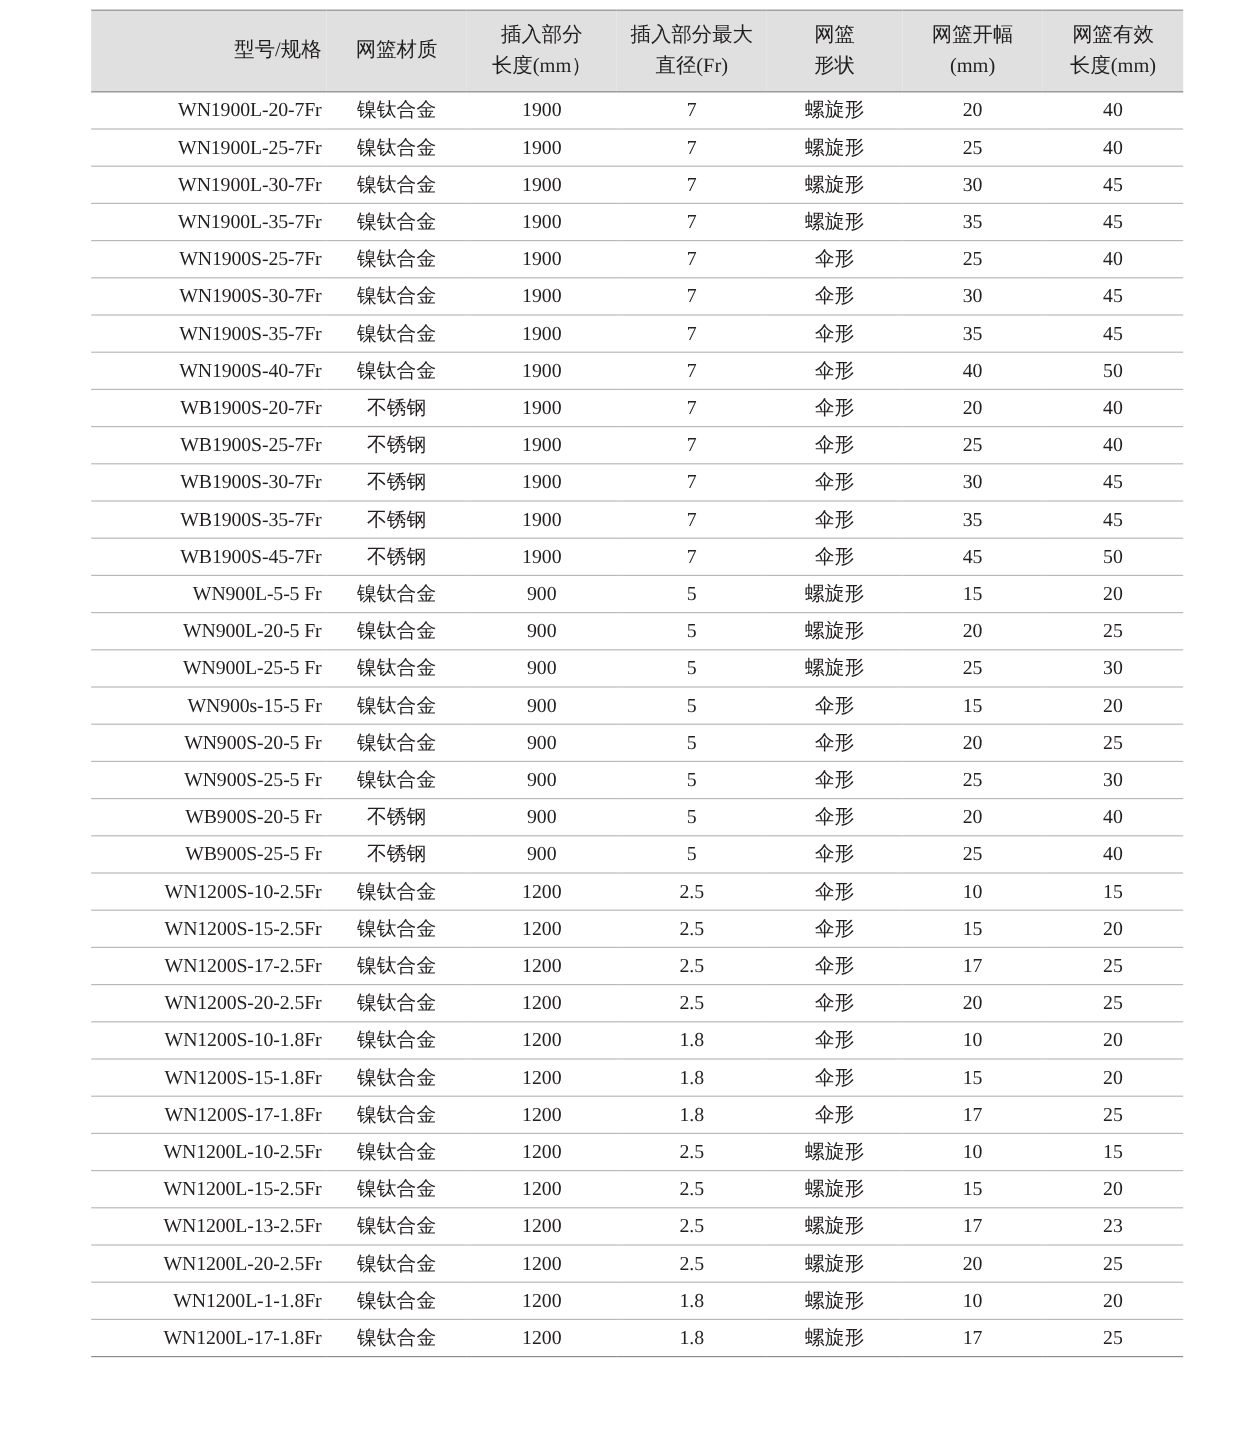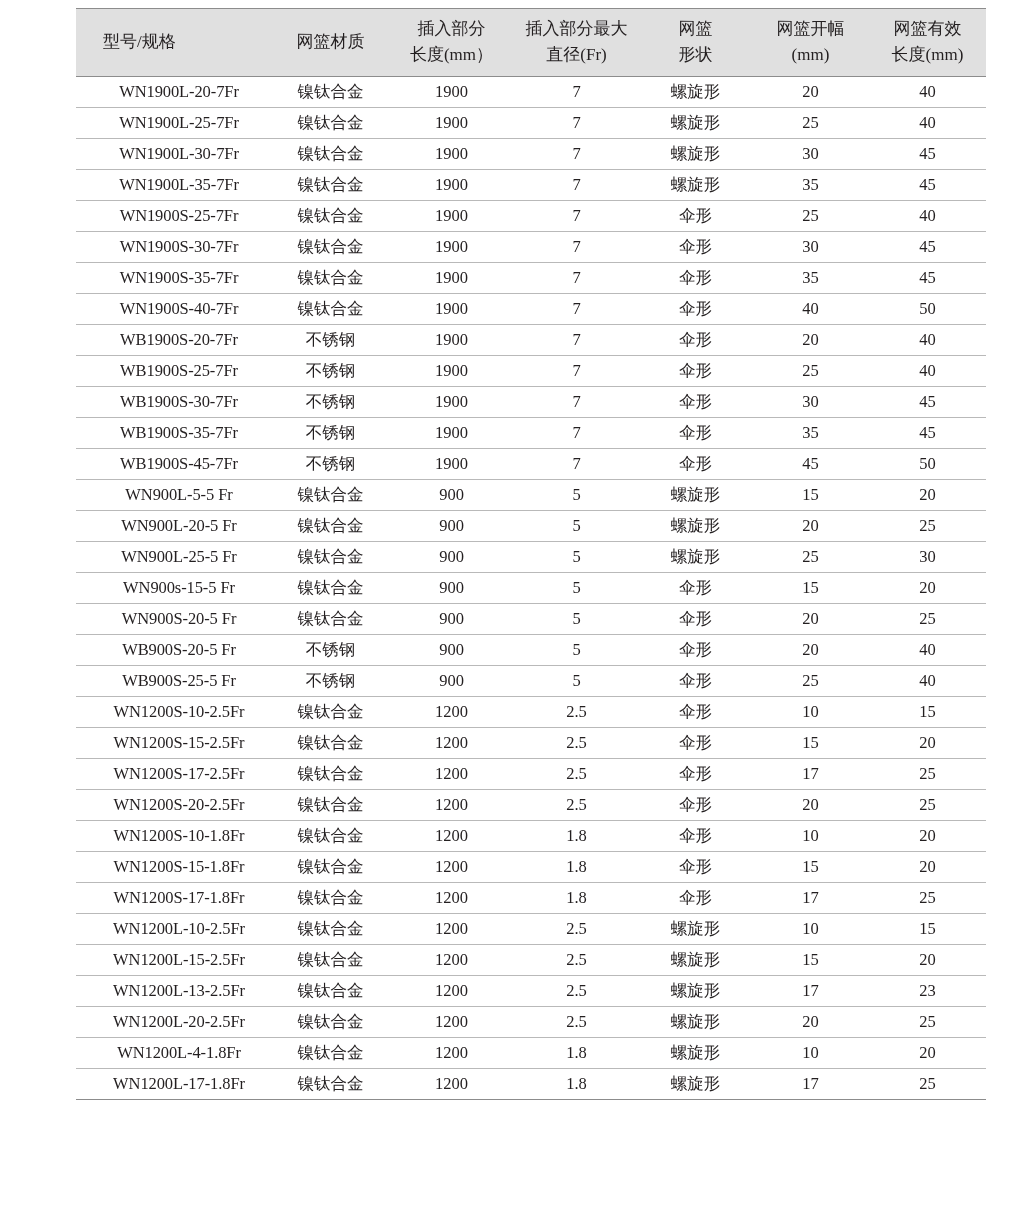--- a/index.html
+++ b/index.html
@@ -39,34 +39,34 @@
     font-size: 17px;
     line-height: 26px;
     color: #231f20;
     padding: 7px 4px 8px 4px;
     border-top: 1px solid #8c8c8c;
     border-bottom: 1px solid #8c8c8c;
     text-align: center;
     vertical-align: middle;
   }
   table.spec-table th.first {
-    text-align: left;
+    text-align: right;
     padding-left: 27px;
   }
   table.spec-table td {
     font-size: 16.5px;
     line-height: 20px;
     padding: 5px 4px 5px 4px;
     border-bottom: 1px solid #b9b9b9;
     text-align: center;
     vertical-align: middle;
     white-space: nowrap;
   }
   table.spec-table td.model {
-    text-align: center;
+    text-align: right;
     padding-left: 14px;
     letter-spacing: -0.1px;
   }
   table.spec-table tr:last-child td {
     border-bottom: 1px solid #8c8c8c;
   }
   .hdr-line { display: block; }
 </style>
 </head>
 <body>
@@ -269,20 +269,29 @@
         <tr>
           <td class="model">WN900S-20-5 Fr</td>
           <td>镍钛合金</td>
           <td>900</td>
           <td>5</td>
           <td>伞形</td>
           <td>20</td>
           <td>25</td>
         </tr>
         <tr>
+          <td class="model">WN900S-25-5 Fr</td>
+          <td>镍钛合金</td>
+          <td>900</td>
+          <td>5</td>
+          <td>伞形</td>
+          <td>25</td>
+          <td>30</td>
+        </tr>
+        <tr>
           <td class="model">WB900S-20-5 Fr</td>
           <td>不锈钢</td>
           <td>900</td>
           <td>5</td>
           <td>伞形</td>
           <td>20</td>
           <td>40</td>
         </tr>
         <tr>
           <td class="model">WB900S-25-5 Fr</td>
@@ -386,21 +395,21 @@
         <tr>
           <td class="model">WN1200L-20-2.5Fr</td>
           <td>镍钛合金</td>
           <td>1200</td>
           <td>2.5</td>
           <td>螺旋形</td>
           <td>20</td>
           <td>25</td>
         </tr>
         <tr>
-          <td class="model">WN1200L-4-1.8Fr</td>
+          <td class="model">WN1200L-1-1.8Fr</td>
           <td>镍钛合金</td>
           <td>1200</td>
           <td>1.8</td>
           <td>螺旋形</td>
           <td>10</td>
           <td>20</td>
         </tr>
         <tr>
           <td class="model">WN1200L-17-1.8Fr</td>
           <td>镍钛合金</td>

